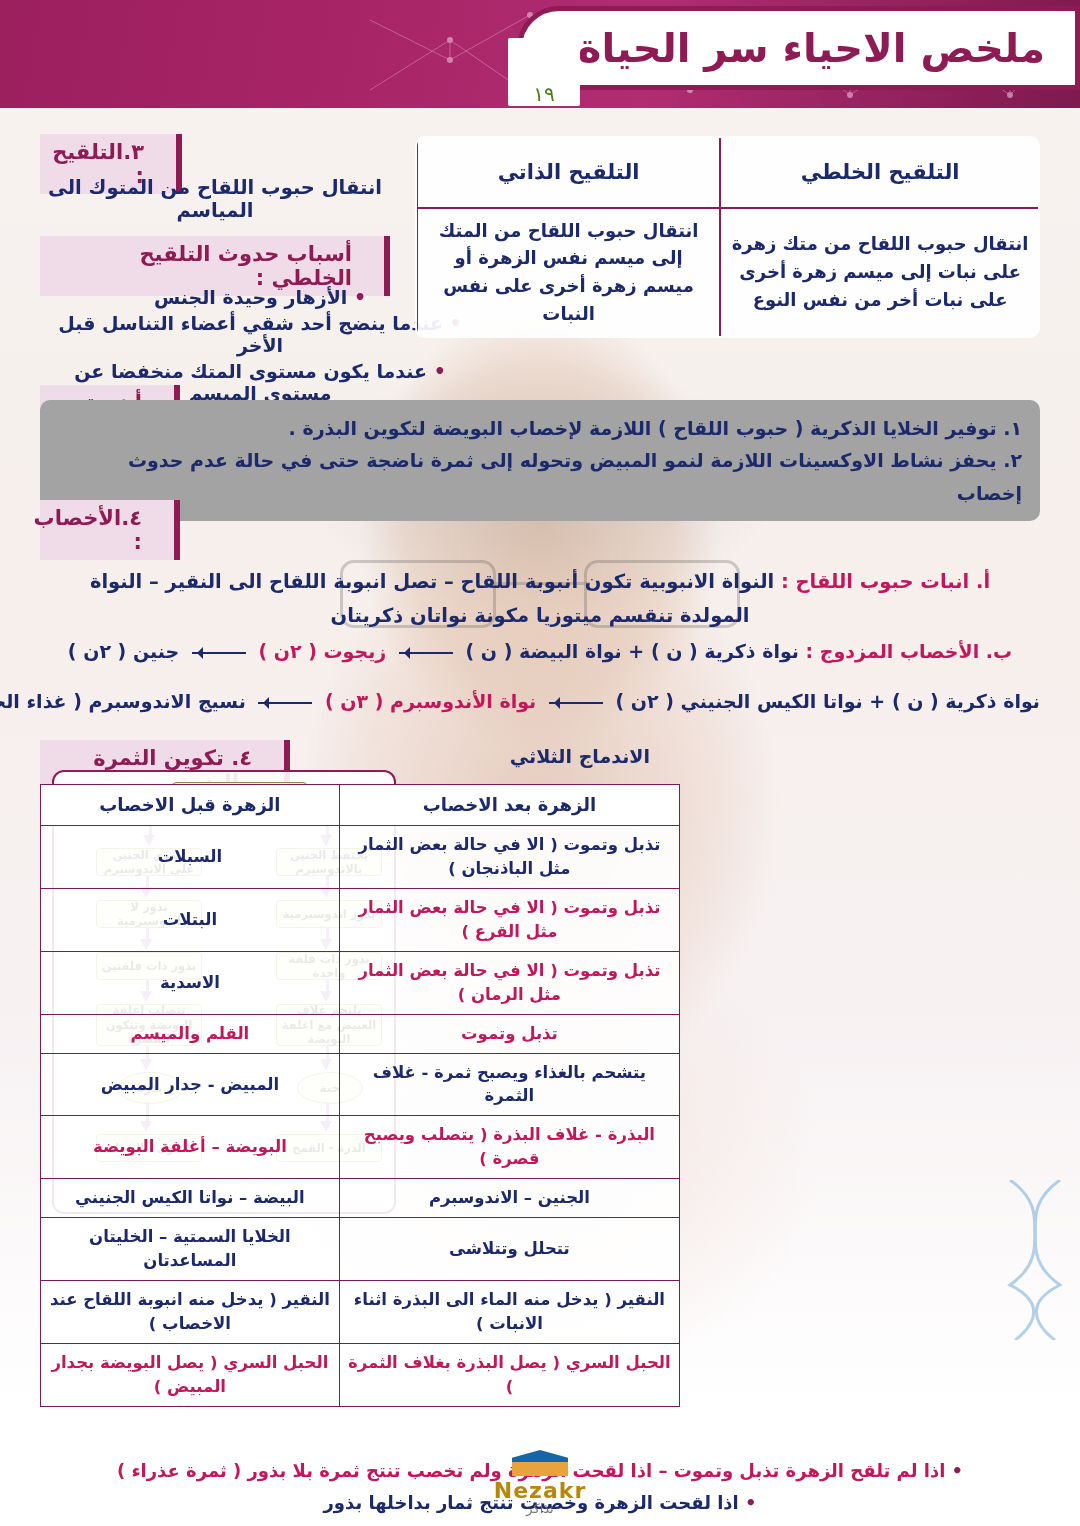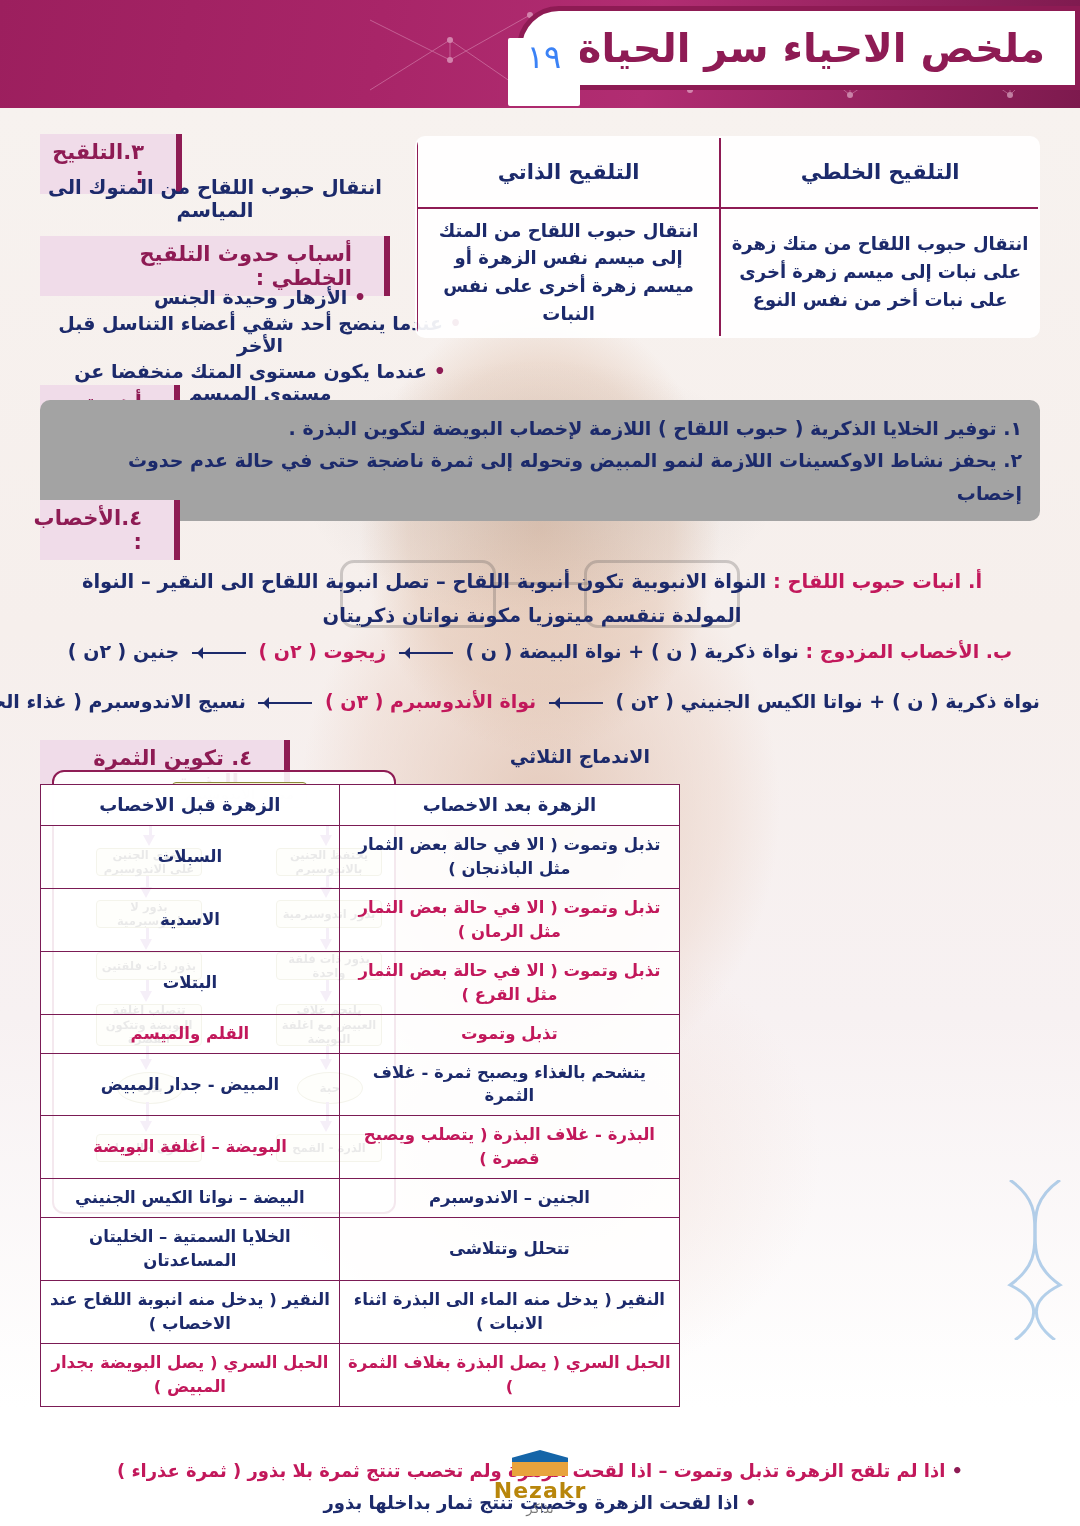--- a/index.html
+++ b/index.html
@@ -47,22 +47,22 @@
     border:5px solid #8e1b54;
     border-top-left-radius:48px;border-bottom-left-radius:48px;
     display:flex;align-items:center;justify-content:center;
     padding:0 30px 0 56px;box-sizing:border-box;
   }
   .title-ribbon span{
     font-size:40px;font-weight:bold;color:#8e1b54;letter-spacing:.5px;white-space:nowrap;
   }
   .page-badge{
     position:absolute;right:500px;top:38px;width:72px;height:68px;background:#fff;
-    display:flex;align-items:flex-start;justify-content:center;
-    font-size:32px;color:#3b82f6;border-radius:2px;
+    display:flex;align-items:flex-end;justify-content:center;
+    font-size:20px;color:#4d7c0f;border-radius:2px;
   }
 
   
   .sec-title{
     position:absolute;z-index:2;background:#f0dce9;color:#8e1b54;
     font-size:21px;font-weight:bold;padding:6px 32px;box-sizing:border-box;
     border-right:6px solid #8e1b54;text-align:right;
   }
   .txt{position:absolute;z-index:2;}
   .bullet-list{list-style:none;margin:0;padding:0;}
@@ -82,21 +82,21 @@
   .cmp-table td.head{font-size:21px;padding:18px;}
 
   
   .imp-box{
     position:absolute;right:40px;top:400px;width:1000px;z-index:2;
     background:#a3a3a3;border-radius:10px;padding:12px 18px;box-sizing:border-box;
     color:#1c2a6b;font-size:19px;font-weight:bold;line-height:1.7;text-align:right;
   }
 
   
-  .fert-a{position:absolute;right:68px;top:565px;width:960px;z-index:2;font-size:19.5px;font-weight:bold;color:#1c2a6b;line-height:1.75;text-align:center;}
+  .fert-a{position:absolute;right:60px;top:565px;width:960px;z-index:2;font-size:19.5px;font-weight:bold;color:#1c2a6b;line-height:1.75;text-align:center;}
   .eq-row{position:absolute;z-index:2;font-size:19px;font-weight:bold;color:#1c2a6b;white-space:nowrap;}
   .eq-row .pink{color:#c2185b;}
   .eq-row .arrow{display:inline-block;width:54px;height:2px;background:#1c2a6b;vertical-align:middle;position:relative;margin:0 6px;}
   .eq-row .arrow::before{content:"";position:absolute;left:-1px;top:-5px;border:6px solid transparent;border-right-color:#1c2a6b;}
   .tri-label{position:absolute;z-index:2;right:430px;top:745px;font-size:19px;font-weight:bold;color:#1c2a6b;}
 
   
   .flow{
     position:absolute;left:52px;top:770px;width:340px;height:440px;z-index:2;
     background:rgba(255,255,255,.9);border:2px solid #8e1b54;border-radius:12px;
@@ -302,26 +302,26 @@
   <tbody>
       <tr>
     <th>الزهرة بعد الاخصاب</th>
     <th>الزهرة قبل الاخصاب</th>
   </tr>
   <tr>
         <td class="c-blue">تذبل وتموت ( الا في حالة بعض الثمار مثل الباذنجان )</td>
         <td class="c-blue">السبلات</td>
       </tr>
   <tr>
+        <td class="c-red">تذبل وتموت ( الا في حالة بعض الثمار مثل القرع )</td>
+        <td class="c-blue">البتلات</td>
+      </tr>
+  <tr>
         <td class="c-red">تذبل وتموت ( الا في حالة بعض الثمار مثل الرمان )</td>
         <td class="c-blue">الاسدية</td>
-      </tr>
-  <tr>
-        <td class="c-red">تذبل وتموت ( الا في حالة بعض الثمار مثل القرع )</td>
-        <td class="c-blue">البتلات</td>
       </tr>
   <tr>
         <td class="c-red">تذبل وتموت</td>
         <td class="c-red">القلم والميسم</td>
       </tr>
   <tr>
         <td class="c-blue">يتشحم بالغذاء ويصبح ثمرة - غلاف الثمرة</td>
         <td class="c-blue">المبيض - جدار المبيض</td>
       </tr>
   <tr>

